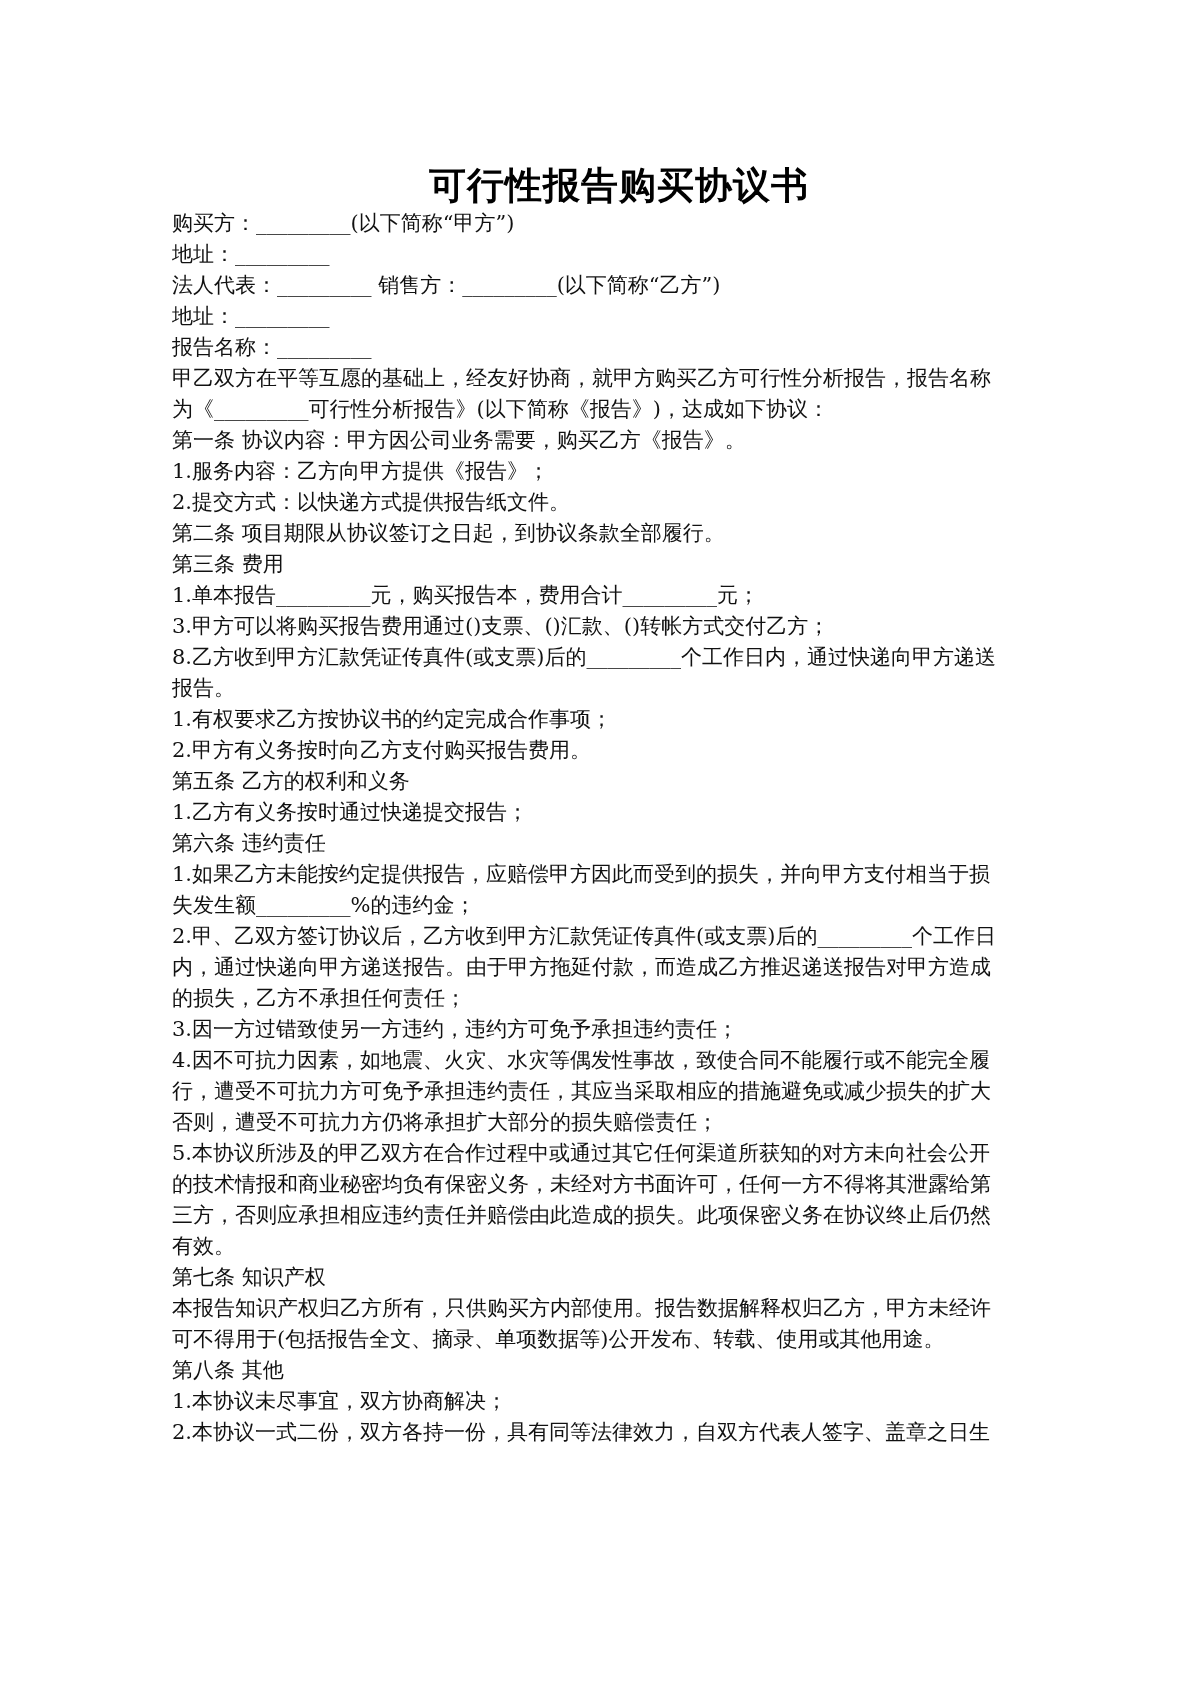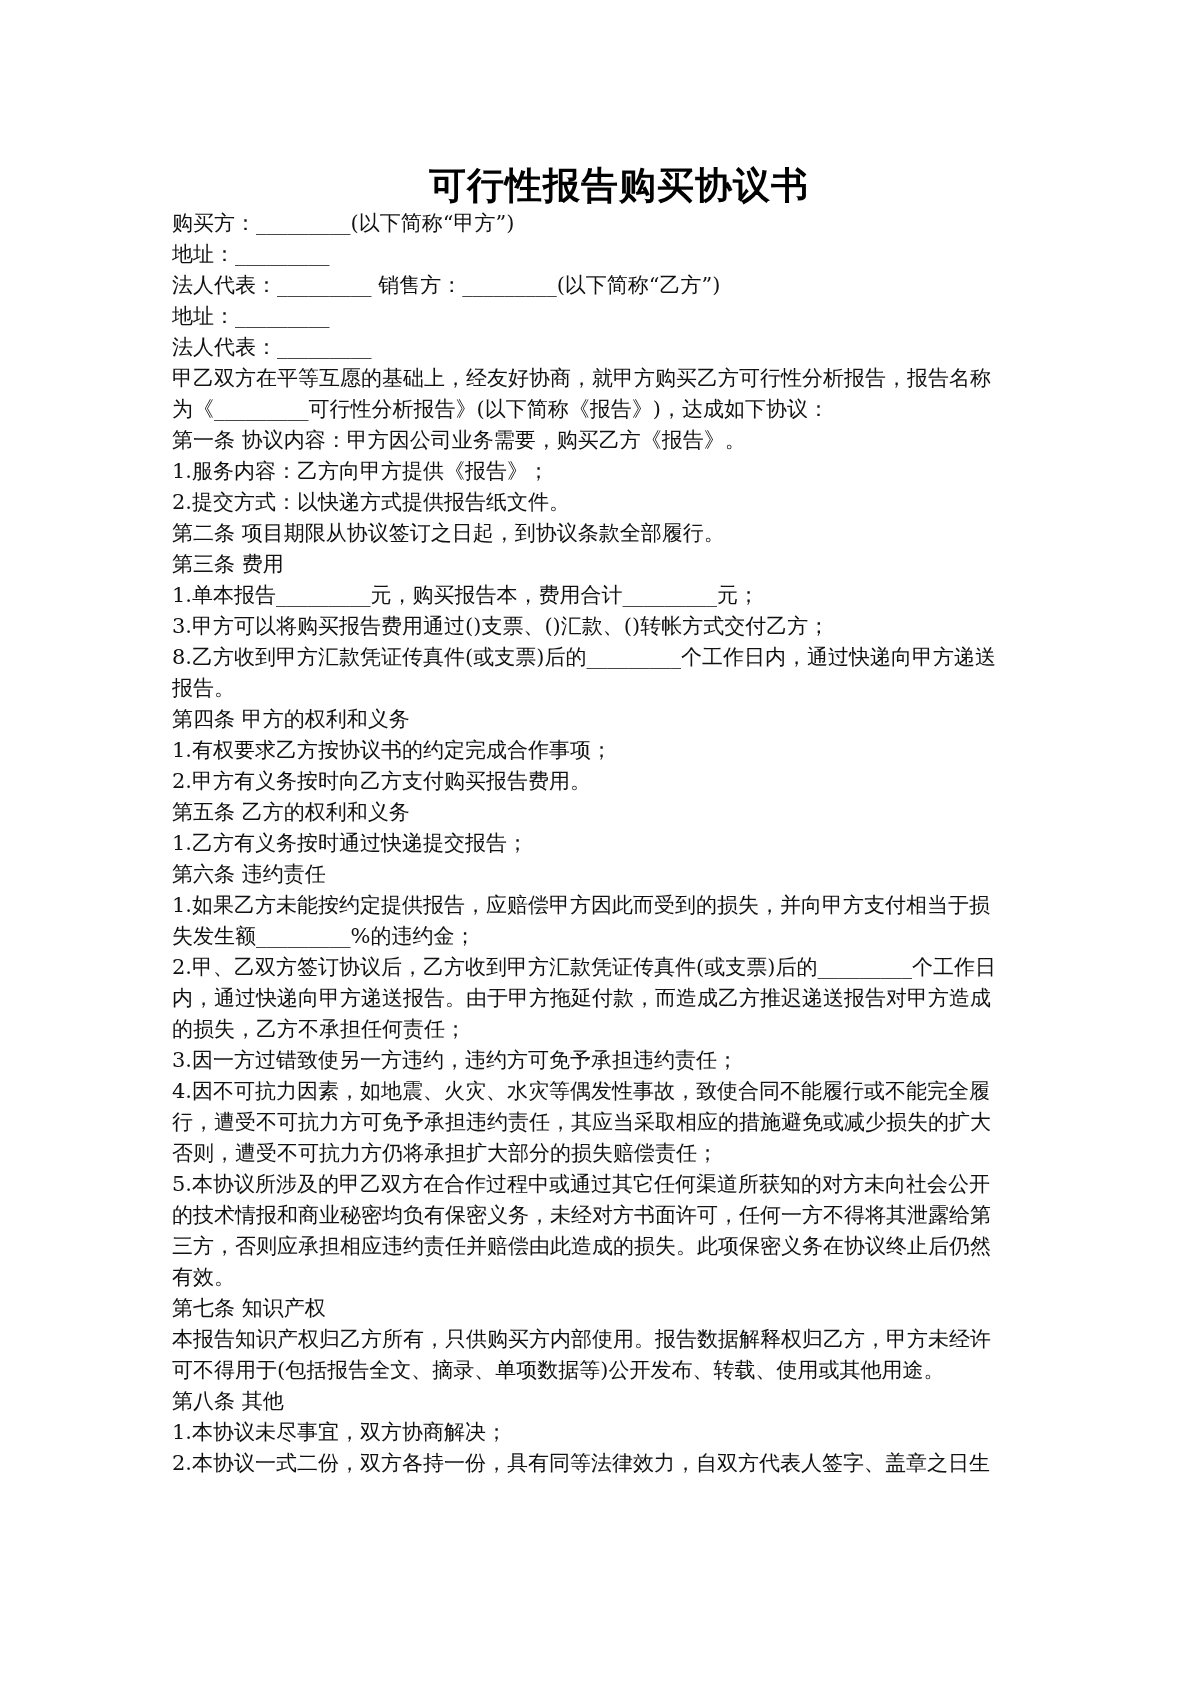--- a/index.html
+++ b/index.html
@@ -19,33 +19,32 @@
 </head>
 <body>
 
 <div class="page">
   <div class="title">可行性报告购买协议书</div>
   <div class="body">
     <div class="line">购买方：_________(以下简称“甲方”)</div>
     <div class="line">地址：_________</div>
     <div class="line">法人代表：_________  销售方：_________(以下简称“乙方”)</div>
     <div class="line">地址：_________</div>
-    <div class="line">法人代表：_________</div>
+    <div class="line">报告名称：_________</div>
     <div class="line">甲乙双方在平等互愿的基础上，经友好协商，就甲方购买乙方可行性分析报告，报告名称</div>
     <div class="line">为《_________可行性分析报告》(以下简称《报告》)，达成如下协议：</div>
     <div class="line">第一条 协议内容：甲方因公司业务需要，购买乙方《报告》。</div>
     <div class="line">1.服务内容：乙方向甲方提供《报告》；</div>
     <div class="line">2.提交方式：以快递方式提供报告纸文件。</div>
     <div class="line">第二条 项目期限从协议签订之日起，到协议条款全部履行。</div>
     <div class="line">第三条 费用</div>
     <div class="line">1.单本报告_________元，购买报告本，费用合计_________元；</div>
     <div class="line">3.甲方可以将购买报告费用通过()支票、()汇款、()转帐方式交付乙方；</div>
     <div class="line">8.乙方收到甲方汇款凭证传真件(或支票)后的_________个工作日内，通过快递向甲方递送</div>
     <div class="line">报告。</div>
-    <div class="line">第四条 甲方的权利和义务</div>
     <div class="line">1.有权要求乙方按协议书的约定完成合作事项；</div>
     <div class="line">2.甲方有义务按时向乙方支付购买报告费用。</div>
     <div class="line">第五条 乙方的权利和义务</div>
     <div class="line">1.乙方有义务按时通过快递提交报告；</div>
     <div class="line">第六条 违约责任</div>
     <div class="line">1.如果乙方未能按约定提供报告，应赔偿甲方因此而受到的损失，并向甲方支付相当于损</div>
     <div class="line">失发生额_________%的违约金；</div>
     <div class="line">2.甲、乙双方签订协议后，乙方收到甲方汇款凭证传真件(或支票)后的_________个工作日</div>
     <div class="line">内，通过快递向甲方递送报告。由于甲方拖延付款，而造成乙方推迟递送报告对甲方造成</div>
     <div class="line">的损失，乙方不承担任何责任；</div>

